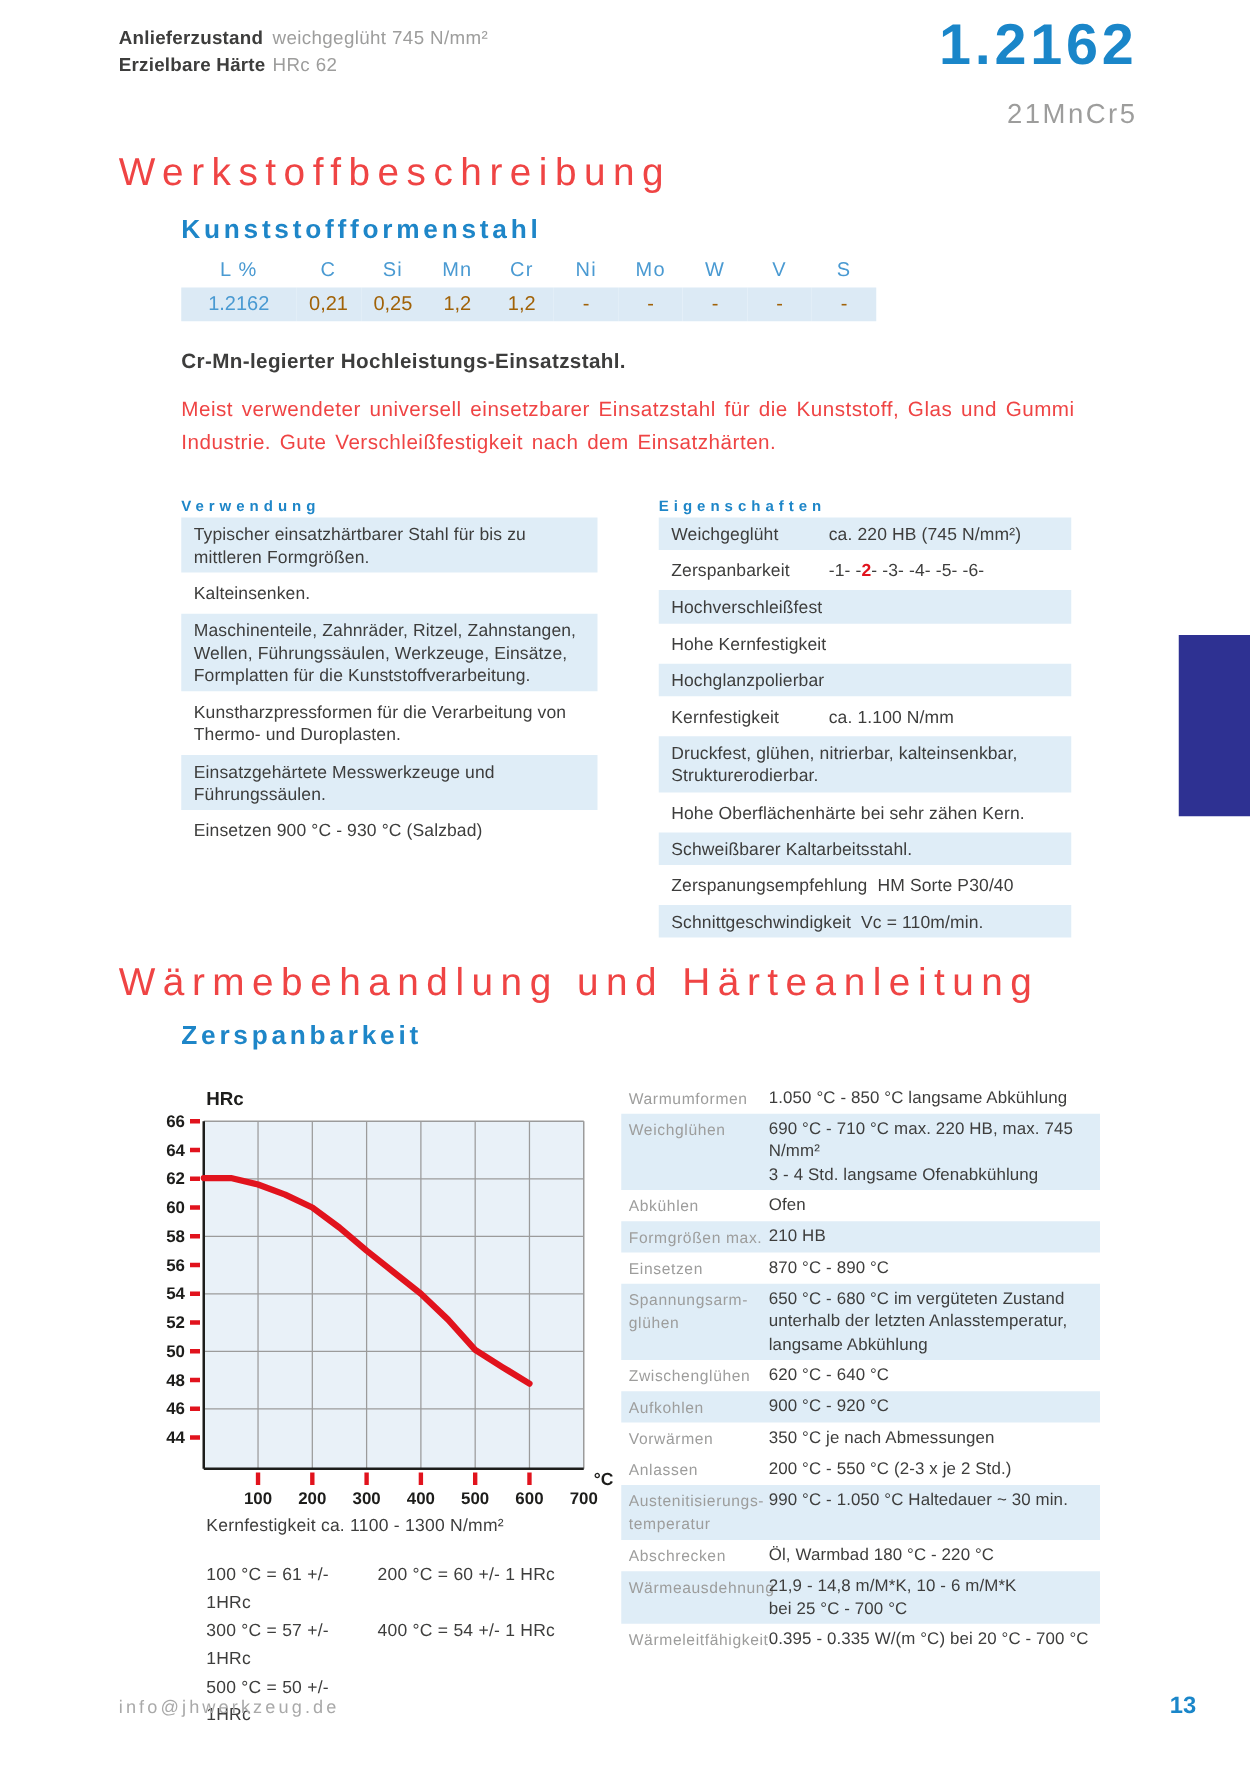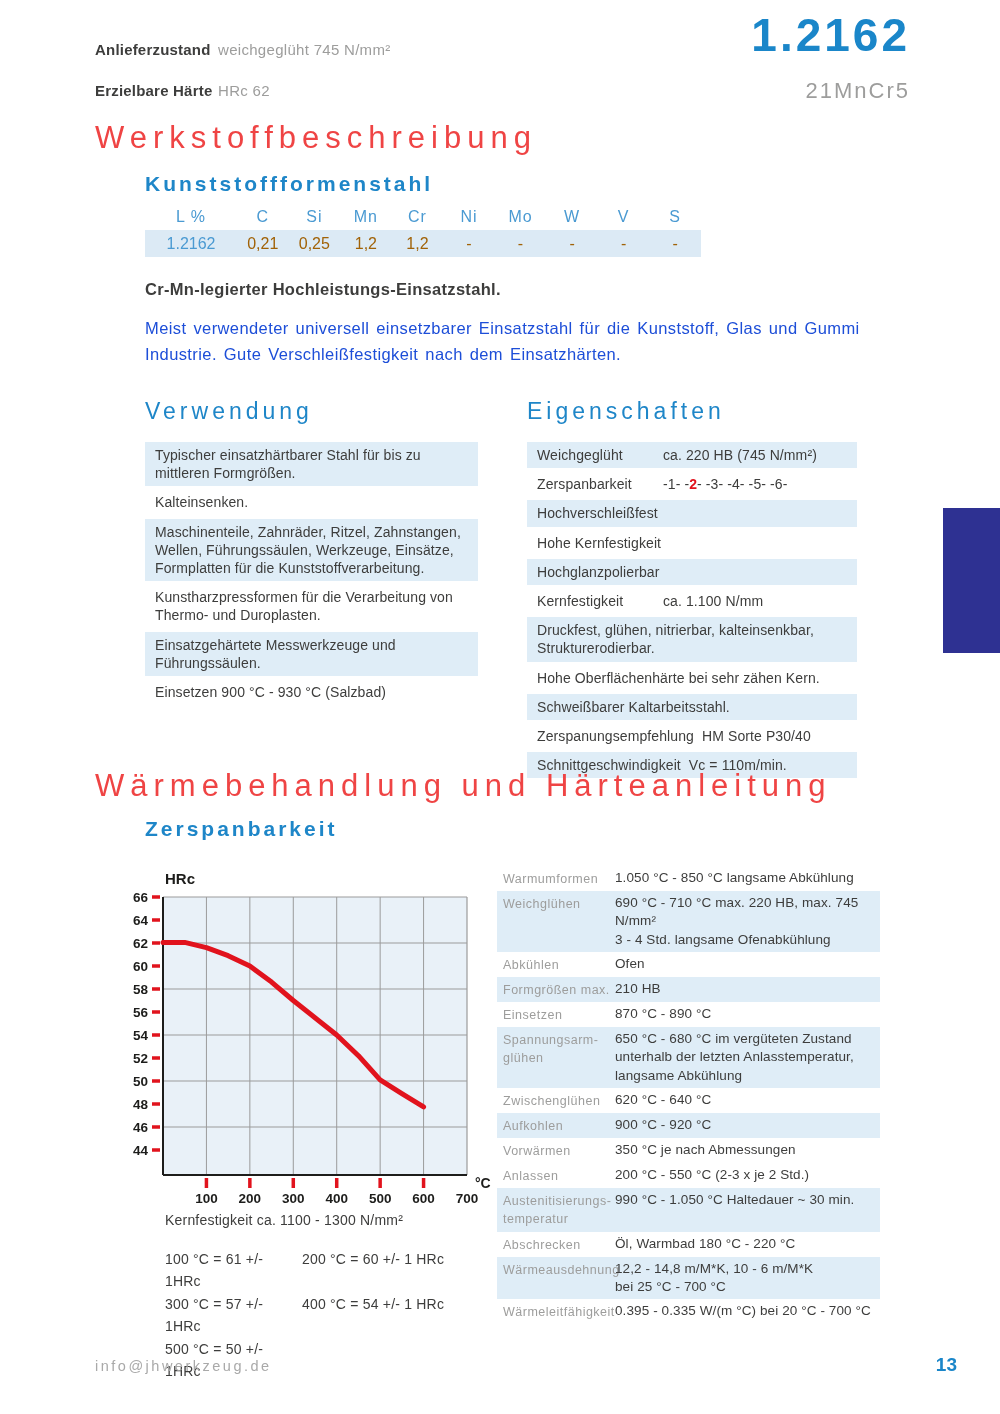--- a/index.html
+++ b/index.html
@@ -3,21 +3,21 @@
 <meta charset="utf-8">
 <title>1.2162 Werkstoffbeschreibung</title>
 <style>
   * { margin:0; padding:0; box-sizing:border-box; }
   html,body { background:#ffffff; }
   body { font-family:"Liberation Sans", sans-serif; color:#3d3d3c; }
   .page { position:relative; width:1000px; height:1414px; background:#ffffff; overflow:hidden; margin:0 auto; }
 
   
   .hdr { position:absolute; left:95px; top:20px; font-size:15px; line-height:1.45; }
-  .hdr-row { display:flex;margin-top:19px; }
+  .hdr-row { display:flex; }
   .hdr-lbl { font-weight:bold; color:#3d3d3c; width:123px; letter-spacing:0.2px; }
   .hdr-val { color:#9d9d9c; letter-spacing:0.3px; }
   .mat-id { position:absolute; top:10px; right:90px; text-align:right; }
   .mat-num { font-size:46px; font-weight:bold; color:#1a86c9; letter-spacing:3px; line-height:1.1; }
   .mat-name { font-size:22px; color:#9d9d9c; letter-spacing:2px; margin-top:17px; }
 
   
   .h1 { position:absolute; left:95px; font-size:31px; font-weight:400; color:#ef4444; letter-spacing:6px; }
   .pos-h1a { top:120px; }
   .pos-h1b { top:768px; }
@@ -27,24 +27,24 @@
 
   
   .comp { position:absolute; left:145px; top:203px; width:556px; border-collapse:collapse; table-layout:fixed; }
   .comp th { font-weight:normal; color:#4a9ad2; font-size:16px; text-align:center; height:27px; letter-spacing:1px; }
   .comp th:first-child { width:92px; }
   .comp td { font-size:16px; color:#a16207; text-align:center; height:27px; }
   .comp tbody tr { background:#dceaf5; }
   .comp td.mat { color:#4a9ad2; }
 
   .bold-note { position:absolute; left:145px; top:280px; font-size:16.5px; font-weight:bold; color:#3d3d3c; letter-spacing:0.3px; }
-  .desc { position:absolute; left:145px; top:315px; width:740px; font-size:16.5px; color:#1d4ed8; line-height:1.6; letter-spacing:0.4px; word-spacing:2px; }
-
-  
-  .col-h3 { font-size:23px; font-weight:normal; color:#1e86c8; letter-spacing:4px; margin-bottom:17px; }
+  .desc { position:absolute; left:145px; top:315px; width:740px; font-size:16.5px; color:#ef4444; line-height:1.6; letter-spacing:0.4px; word-spacing:2px; }
+
+  
+  .col-h3 { font-size:12px; font-weight:bold; color:#1e86c8; letter-spacing:4px; margin-bottom:2px; }
   .verwendung { position:absolute; left:145px; top:398px; width:333px; }
   .vw-item { font-size:14px; color:#3d3d3c; line-height:1.3; padding:4px 6px 4px 10px; margin-bottom:3px; letter-spacing:0.1px; }
   .eigenschaften { position:absolute; left:527px; top:398px; width:330px; }
   .eg-row { font-size:14px; color:#3d3d3c; line-height:1.3; padding:4px 6px 4px 10px; margin-bottom:3px; letter-spacing:0.1px; }
   .eg-lbl { display:inline-block; min-width:126px; padding-right:8px; vertical-align:top; }
   .eg-lbl.wide { min-width:0; padding-right:0; }
   .eg-val { }
   .red { color:#e1131d; font-weight:bold; }
   .hl { background:#dfedf7; }
 
@@ -306,21 +306,21 @@
       <span class="tr-lbl">Austenitisierungs-
 temperatur</span>
         <span class="tr-val">990 °C - 1.050 °C Haltedauer ~ 30 min.</span>
     </div>
     <div class="tr-row">
       <span class="tr-lbl">Abschrecken</span>
         <span class="tr-val">Öl, Warmbad 180 °C - 220 °C</span>
     </div>
     <div class="tr-row hl">
       <span class="tr-lbl">Wärmeausdehnung</span>
-        <span class="tr-val">12,2 - 14,8 m/M*K, 10 - 6 m/M*K
+        <span class="tr-val">21,9 - 14,8 m/M*K, 10 - 6 m/M*K
 bei 25 °C - 700 °C</span>
     </div>
     <div class="tr-row">
       <span class="tr-lbl">Wärmeleitfähigkeit</span>
         <span class="tr-val">0.395 - 0.335 W/(m °C) bei 20 °C - 700 °C</span>
     </div>
   </div>
 
   <a class="footer-email" href="#">info@jhwerkzeug.de</a>
   <div class="footer-page">13</div>

